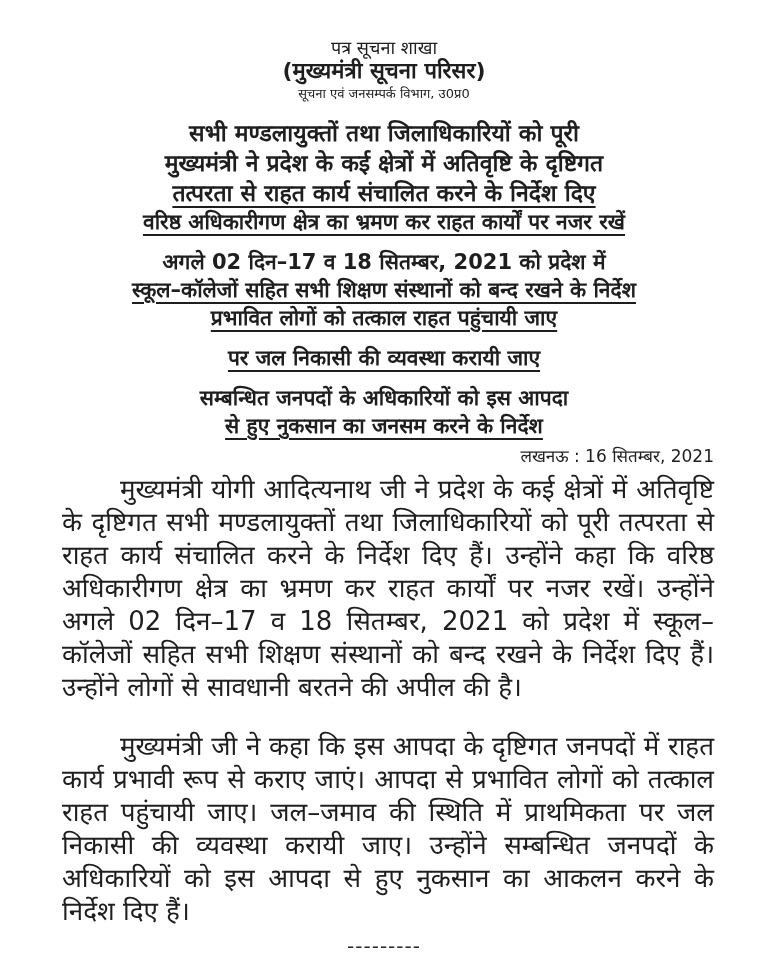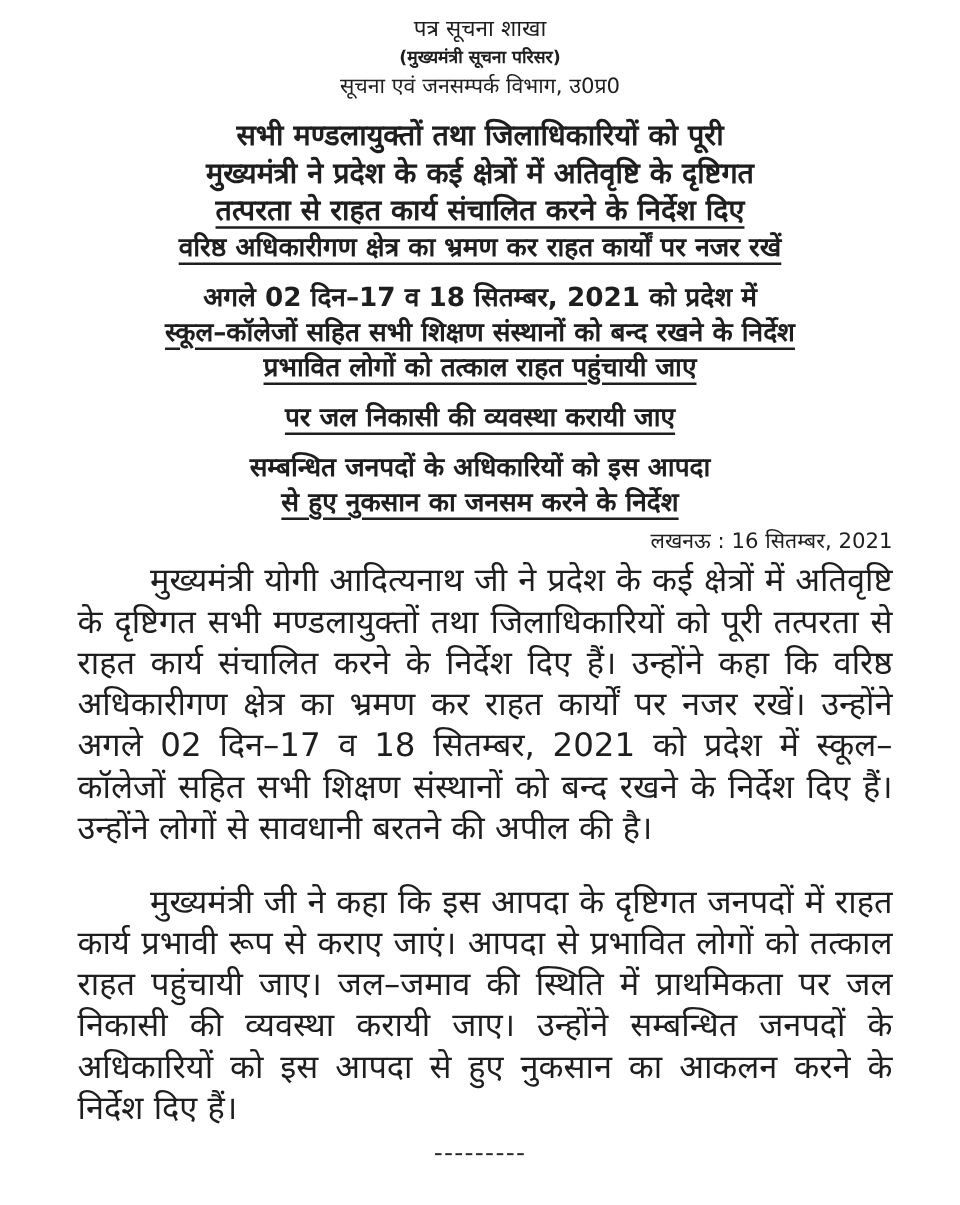--- a/index.html
+++ b/index.html
@@ -7,32 +7,32 @@
   body {
     height: 964px;
     font-family: "DejaVu Sans", "Liberation Sans", sans-serif;
     color: #1e1e1e;
     overflow: hidden;
   }
   .page {
     width: 768px;
     height: 689px;
     background: #ffffff;
-    padding-top: 12px;
+    padding-top: 36px;
   }
   .u {
     text-decoration: underline;
     text-decoration-thickness: 2px;
     text-underline-offset: 5px;
   }
   
   .org-header { text-align: center; line-height: 23px; }
   .org-line1 { font-size: 18px; font-weight: 400; }
-  .org-line2 { font-size: 14px; font-weight: 700; }
-  .org-line3 { font-size: 17px; font-weight: 400; }
+  .org-line2 { font-size: 22px; font-weight: 700; }
+  .org-line3 { font-size: 13px; font-weight: 400; }
   
   .headline {
     margin-top: 13px;
     text-align: center;
     font-size: 23px;
     font-weight: 700;
     line-height: 30px;
   }
   
   .sub {

